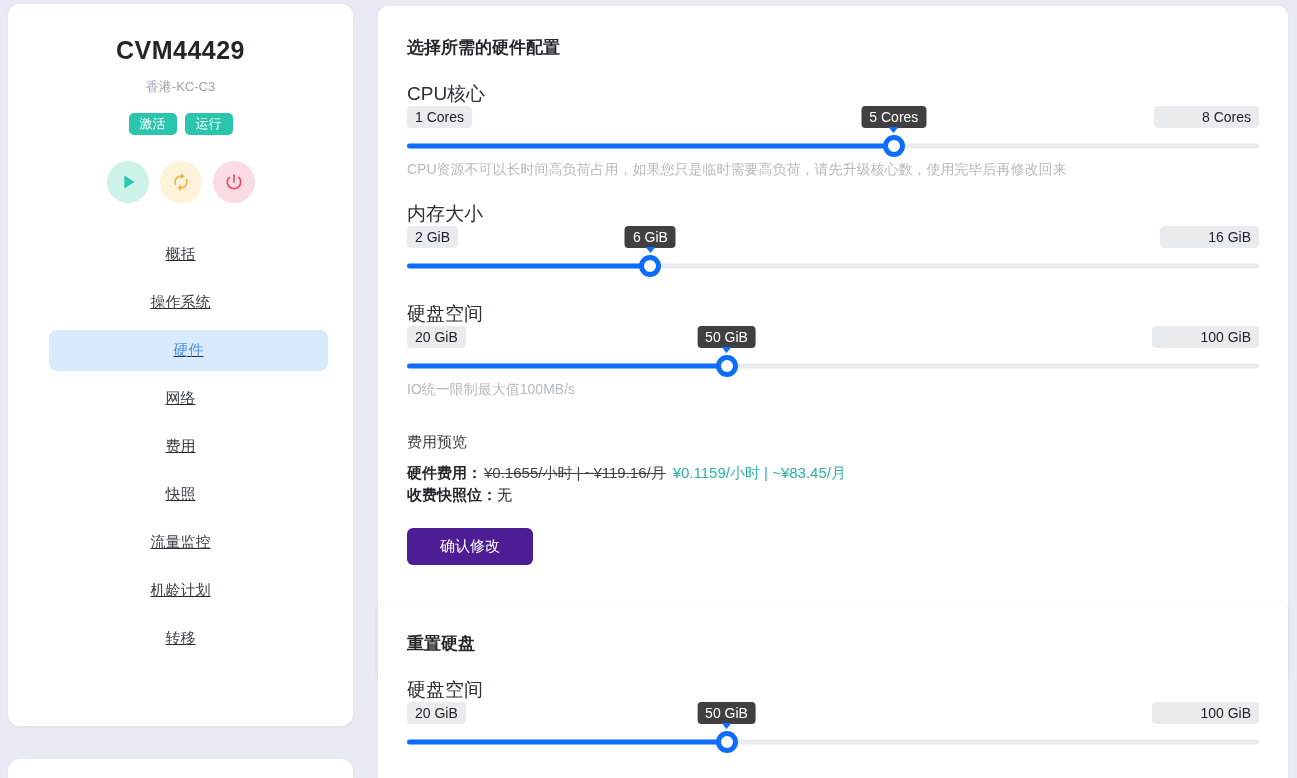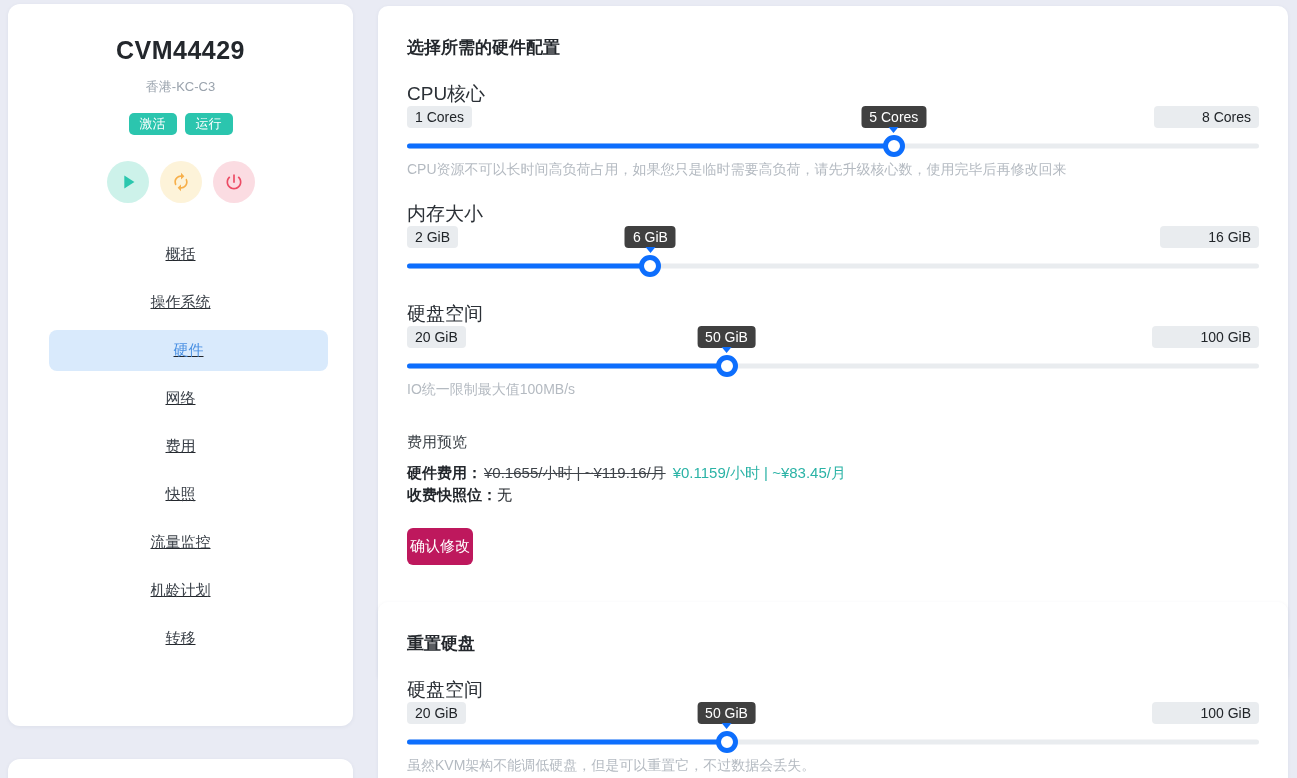--- a/index.html
+++ b/index.html
@@ -55,22 +55,22 @@
   .slider-help { margin-top:2px; font-size:14px; color:#b4bac1; line-height:18px; }
 
   
   .cost-section { margin-top:36px; }
   .cost-title { font-size:15px; color:#3c4248; line-height:16px; margin-bottom:12px; }
   .cost-line { font-size:15px; color:#23272c; line-height:22px; }
   .lbl-bold { font-weight:bold; }
   .old-price { text-decoration:line-through; color:#3e4349; margin-left:2px; }
   .new-price { color:#2bb3a6; margin-left:7px; }
 
-  .confirm-btn { margin-top:22px; background:#be185d; border:none; border-radius:6px;
-    color:#fff; font-size:15px; padding:9px 3px; cursor:pointer; font-family:inherit; }
+  .confirm-btn { margin-top:22px; background:#4c1d95; border:none; border-radius:6px;
+    color:#fff; font-size:15px; padding:9px 33px; cursor:pointer; font-family:inherit; }
 </style>
 </head>
 <body>
 
 <div class="page">
 
   <aside class="sidebar card">
     <h1 class="server-name">CVM44429</h1>
     <div class="location">香港-KC-C3</div>
     <div class="status-badges" id="status-badges">
@@ -186,18 +186,17 @@
             <span class="badge min">20 GiB</span>
             <span class="badge value" style="left: 37.5%;">50 GiB</span>
             <span class="badge max">100 GiB</span>
           </div>
           <div class="track-wrap">
             <div class="track">
               <div class="fill" style="width: 37.5%;"></div>
             </div>
             <div class="thumb" style="left: 37.5%;"></div>
           </div>
-          <div class="slider-help">虽然KVM架构不能调低硬盘，但是可以重置它，不过数据会丢失。</div>
         </div>
       </div>
   </section>
 
 </div>
 
 </body></html>

